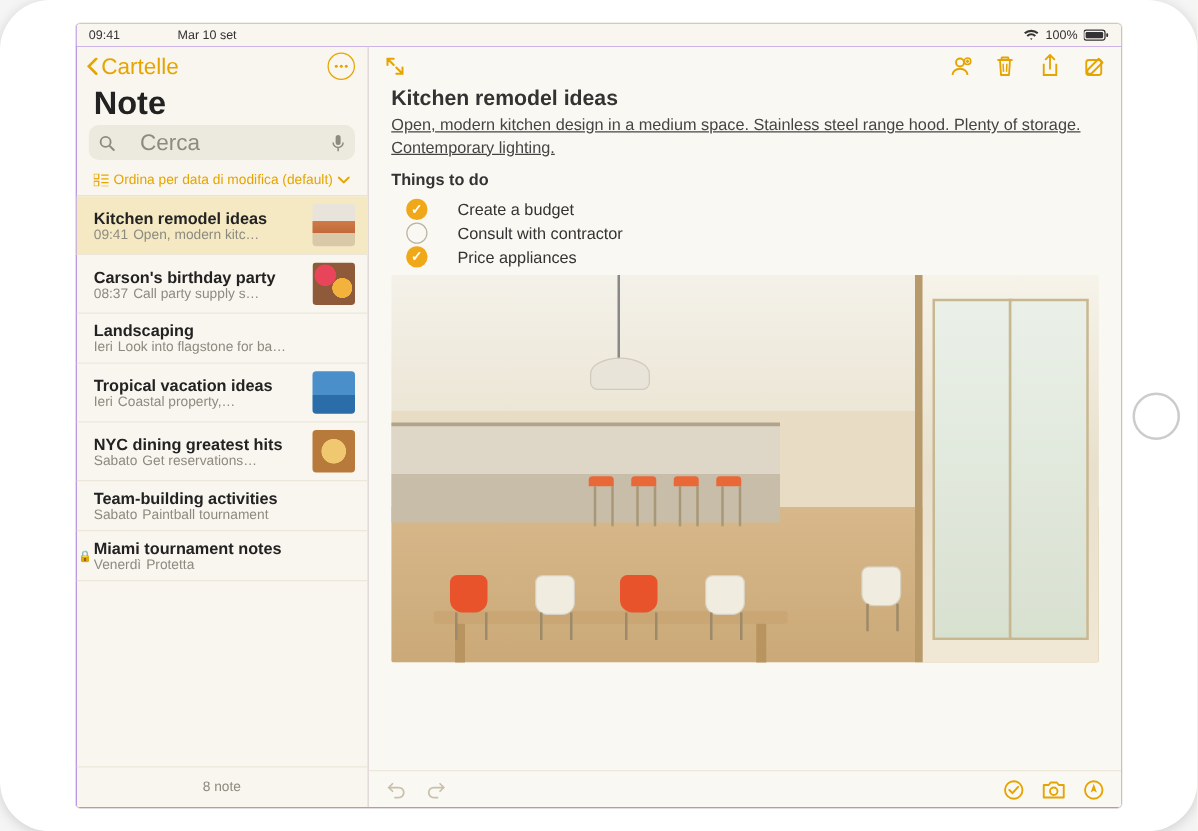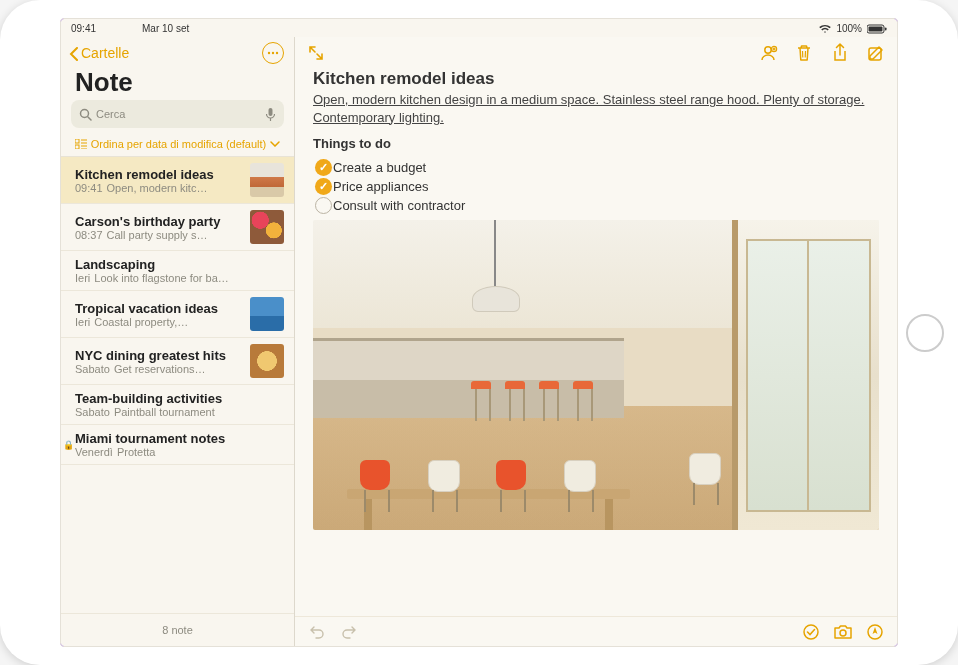--- a/index.html
+++ b/index.html
@@ -50,21 +50,21 @@
     display: flex;
     align-items: center;
     font-size: 10px;
     color: #333;
     padding: 0 10px;
     background: #f9f6ef;
   }
   .statusbar .left { flex: 0 0 auto; }
   .statusbar .date { margin-left: 6px; color: #333; padding-left: 40px; }
   .statusbar .spacer { flex: 1; }
-  .statusbar .right { display: flex; align-items: flex-end; gap: 5px; }
+  .statusbar .right { display: flex; align-items: flex-start; gap: 5px; }
   .wifi-icon, .battery-icon { display:inline-flex; }
   .content {
     flex: 1;
     display: flex;
     overflow: hidden;
   }
   
   .sidebar {
     width: 234px;
     background: #f9f6ef;
@@ -74,23 +74,23 @@
     overflow: hidden;
   }
   .sidebar-header {
     display: flex;
     align-items: center;
     justify-content: space-between;
     padding: 4px 10px 2px 8px;
     height: 30px;
   }
   .back-btn {
-    display: flex; align-items: flex-end;
+    display: flex; align-items: center;
     color: #e6a400;
-    font-size: 14px;
+    font-size: 18px;
     gap: 2px;
   }
   .more-btn {
     width: 22px; height: 22px;
     border: 1.5px solid #e6a400; border-radius: 50%;
     display: flex; align-items: center; justify-content: center;
     color: #e6a400;
     font-size: 12px;
     letter-spacing: 1px;
   }
@@ -103,21 +103,21 @@
   .search-bar {
     margin: 0 10px 8px;
     background: #eceade;
     border-radius: 8px;
     height: 28px;
     display: flex;
     align-items: center;
     padding: 0 8px;
     color: #8d8b80;
   }
-  .search-bar .placeholder { flex: 1; font-size: 11px; margin-left: 4px; }
+  .search-bar .placeholder { flex: 1; font-size: 18px; margin-left: 20px; }
   .sort-row {
     display: flex;
     align-items: center;
     justify-content: center;
     color: #e6a400;
     font-size: 11px;
     padding: 2px 10px 6px;
     gap: 4px;
     border-bottom: 1px solid #e8e3d6;
   }
@@ -183,21 +183,21 @@
     cursor: pointer;
   }
   .note-body {
     flex: 1;
     padding: 0 18px 6px;
     overflow-y: auto;
   }
   .note-h1 { font-size: 17px; font-weight: 700; color: #333; margin-bottom: 2px; }
   .note-p { font-size: 13px; color: #444; line-height: 1.35; margin-bottom: 10px; text-decoration: underline; }
   .note-h2 { font-size: 13px; font-weight: 700; color: #333; margin-bottom: 8px; }
-  .check-row { display: flex; align-items: center; gap: 1px; font-size: 13px; color: #333; margin: 2px 2px; }
+  .check-row { display: flex; align-items: center; gap: 24px; font-size: 13px; color: #333; margin: 2px 12px; }
   .checkbox {
     width: 17px; height: 17px; border-radius: 50%;
     display: flex; align-items: center; justify-content: center;
     flex: 0 0 auto;
   }
   .checkbox.checked { background: #f0a818; }
   .checkbox.checked::after { content: "✓"; color: #fff; font-size: 11px; font-weight: bold; }
   .checkbox.unchecked { border: 1.5px solid #bbb4a4; }
   
   .note-image {
@@ -451,26 +451,26 @@
         <div class="note-body">
           <div class="note-h1">Kitchen remodel ideas</div>
           <div class="note-p">Open, modern kitchen design in a medium space. Stainless steel range hood. Plenty of storage. Contemporary lighting.</div>
           <div class="note-h2">Things to do</div>
           <div id="todos">
               <div class="check-row">
                 <div class="checkbox checked"></div>
                 <span>Create a budget</span>
               </div>
               <div class="check-row">
+                <div class="checkbox unchecked"></div>
+                <span>Consult with contractor</span>
+              </div>
+              <div class="check-row">
                 <div class="checkbox checked"></div>
                 <span>Price appliances</span>
-              </div>
-              <div class="check-row">
-                <div class="checkbox unchecked"></div>
-                <span>Consult with contractor</span>
               </div>
             </div>
           <div class="note-image">
             <div class="window-r"></div>
             <div class="counter"></div>
             <div class="pendant"></div>
             <div class="stool" style="left:28%"></div>
             <div class="stool" style="left:34%"></div>
             <div class="stool" style="left:40%"></div>
             <div class="stool" style="left:46%"></div>

